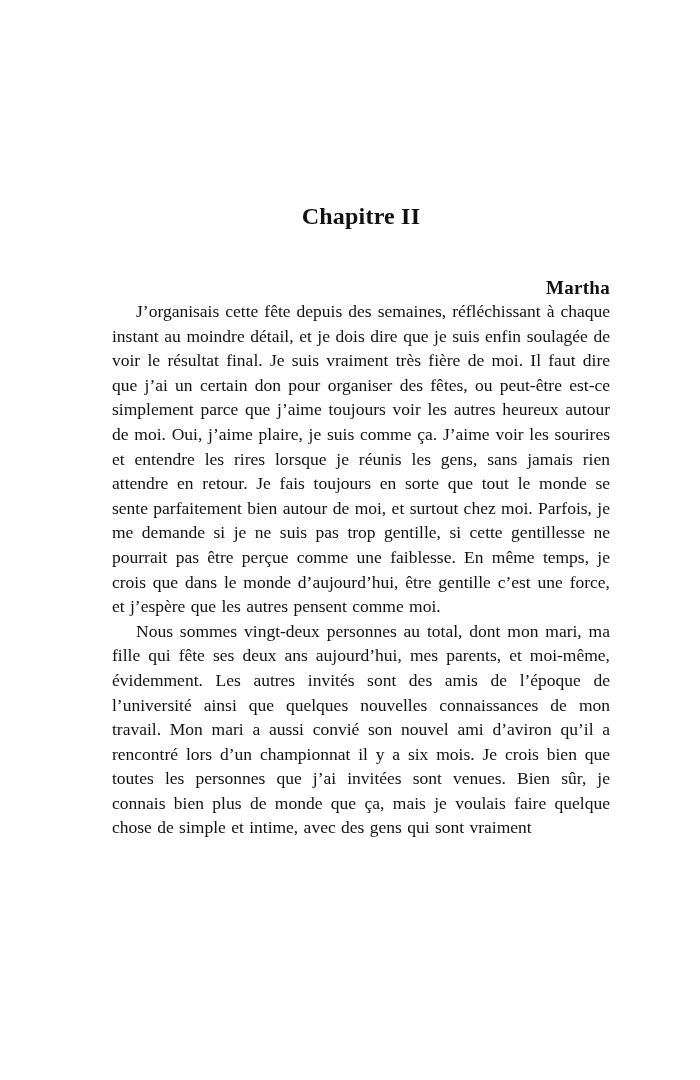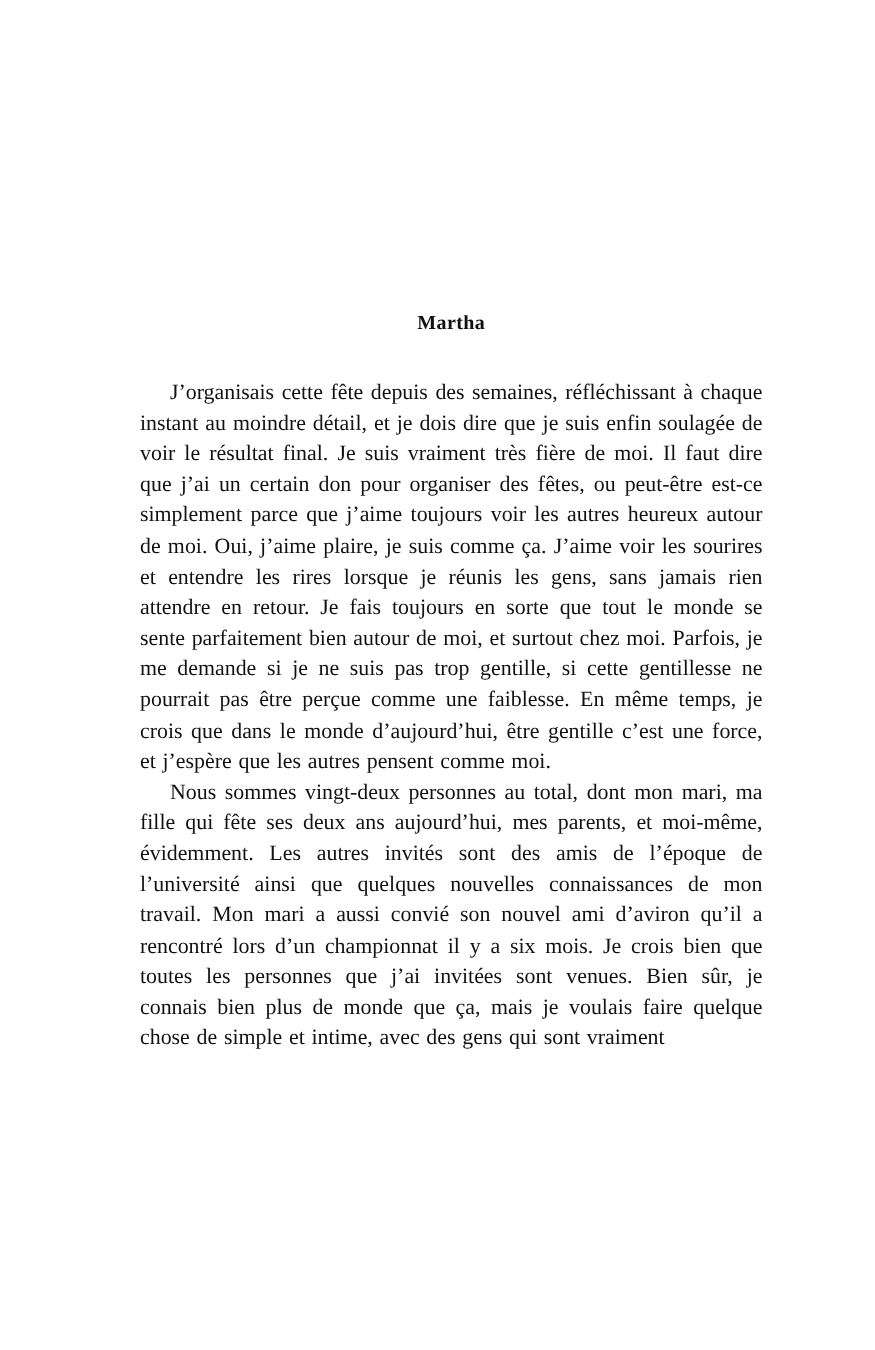--- a/index.html
+++ b/index.html
@@ -31,44 +31,44 @@
   }
   .chapter-subtitle {
     margin: 9px 0 0 0;
     font-size: 23px;
     font-weight: 700;
     font-style: italic;
     text-align: center;
   }
   .section-heading {
     margin: 47px 0 0 0;
-    font-size: 16px;
+    font-size: 19px;
     font-weight: 700;
-    text-align: center;
+    text-align: right;
     letter-spacing: 0.3px;
   }
   .body-text {
-    margin-top: 33px;
   }
   .para {
     margin: 0;
     font-size: 17.5px;
     line-height: 24.6px;
     text-align: justify;
     text-justify: inter-word;
     text-indent: 24px;
     word-spacing: 1px;
     hyphens: none;
   }
 </style>
 </head>
 <body>
 
 <div class="book-page">
 
+  <h1 class="chapter-title">Chapitre II</h1>
 
 
   <h3 class="section-heading">Martha</h3>
 
   <div class="body-text">
     <p class="para">J’organisais cette fête depuis des semaines, réfléchissant à chaque instant au moindre détail, et je dois dire que je suis enfin soulagée de voir le résultat final. Je suis vraiment très fière de moi. Il faut dire que j’ai un certain don pour organiser des fêtes, ou peut-être est-ce simplement parce que j’aime toujours voir les autres heureux autour de moi. Oui, j’aime plaire, je suis comme ça. J’aime voir les sourires et entendre les rires lorsque je réunis les gens, sans jamais rien attendre en retour. Je fais toujours en sorte que tout le monde se sente parfaitement bien autour de moi, et surtout chez moi. Parfois, je me demande si je ne suis pas trop gentille, si cette gentillesse ne pourrait pas être perçue comme une faiblesse. En même temps, je crois que dans le monde d’aujourd’hui, être gentille c’est une force, et j’espère que les autres pensent comme moi.</p>
     <p class="para">Nous sommes vingt-deux personnes au total, dont mon mari, ma fille qui fête ses deux ans aujourd’hui, mes parents, et moi-même, évidemment. Les autres invités sont des amis de l’époque de l’université ainsi que quelques nouvelles connaissances de mon travail. Mon mari a aussi convié son nouvel ami d’aviron qu’il a rencontré lors d’un championnat il y a six mois. Je crois bien que toutes les personnes que j’ai invitées sont venues. Bien sûr, je connais bien plus de monde que ça, mais je voulais faire quelque chose de simple et intime, avec des gens qui sont vraiment</p>
   </div>
 
 </div>

